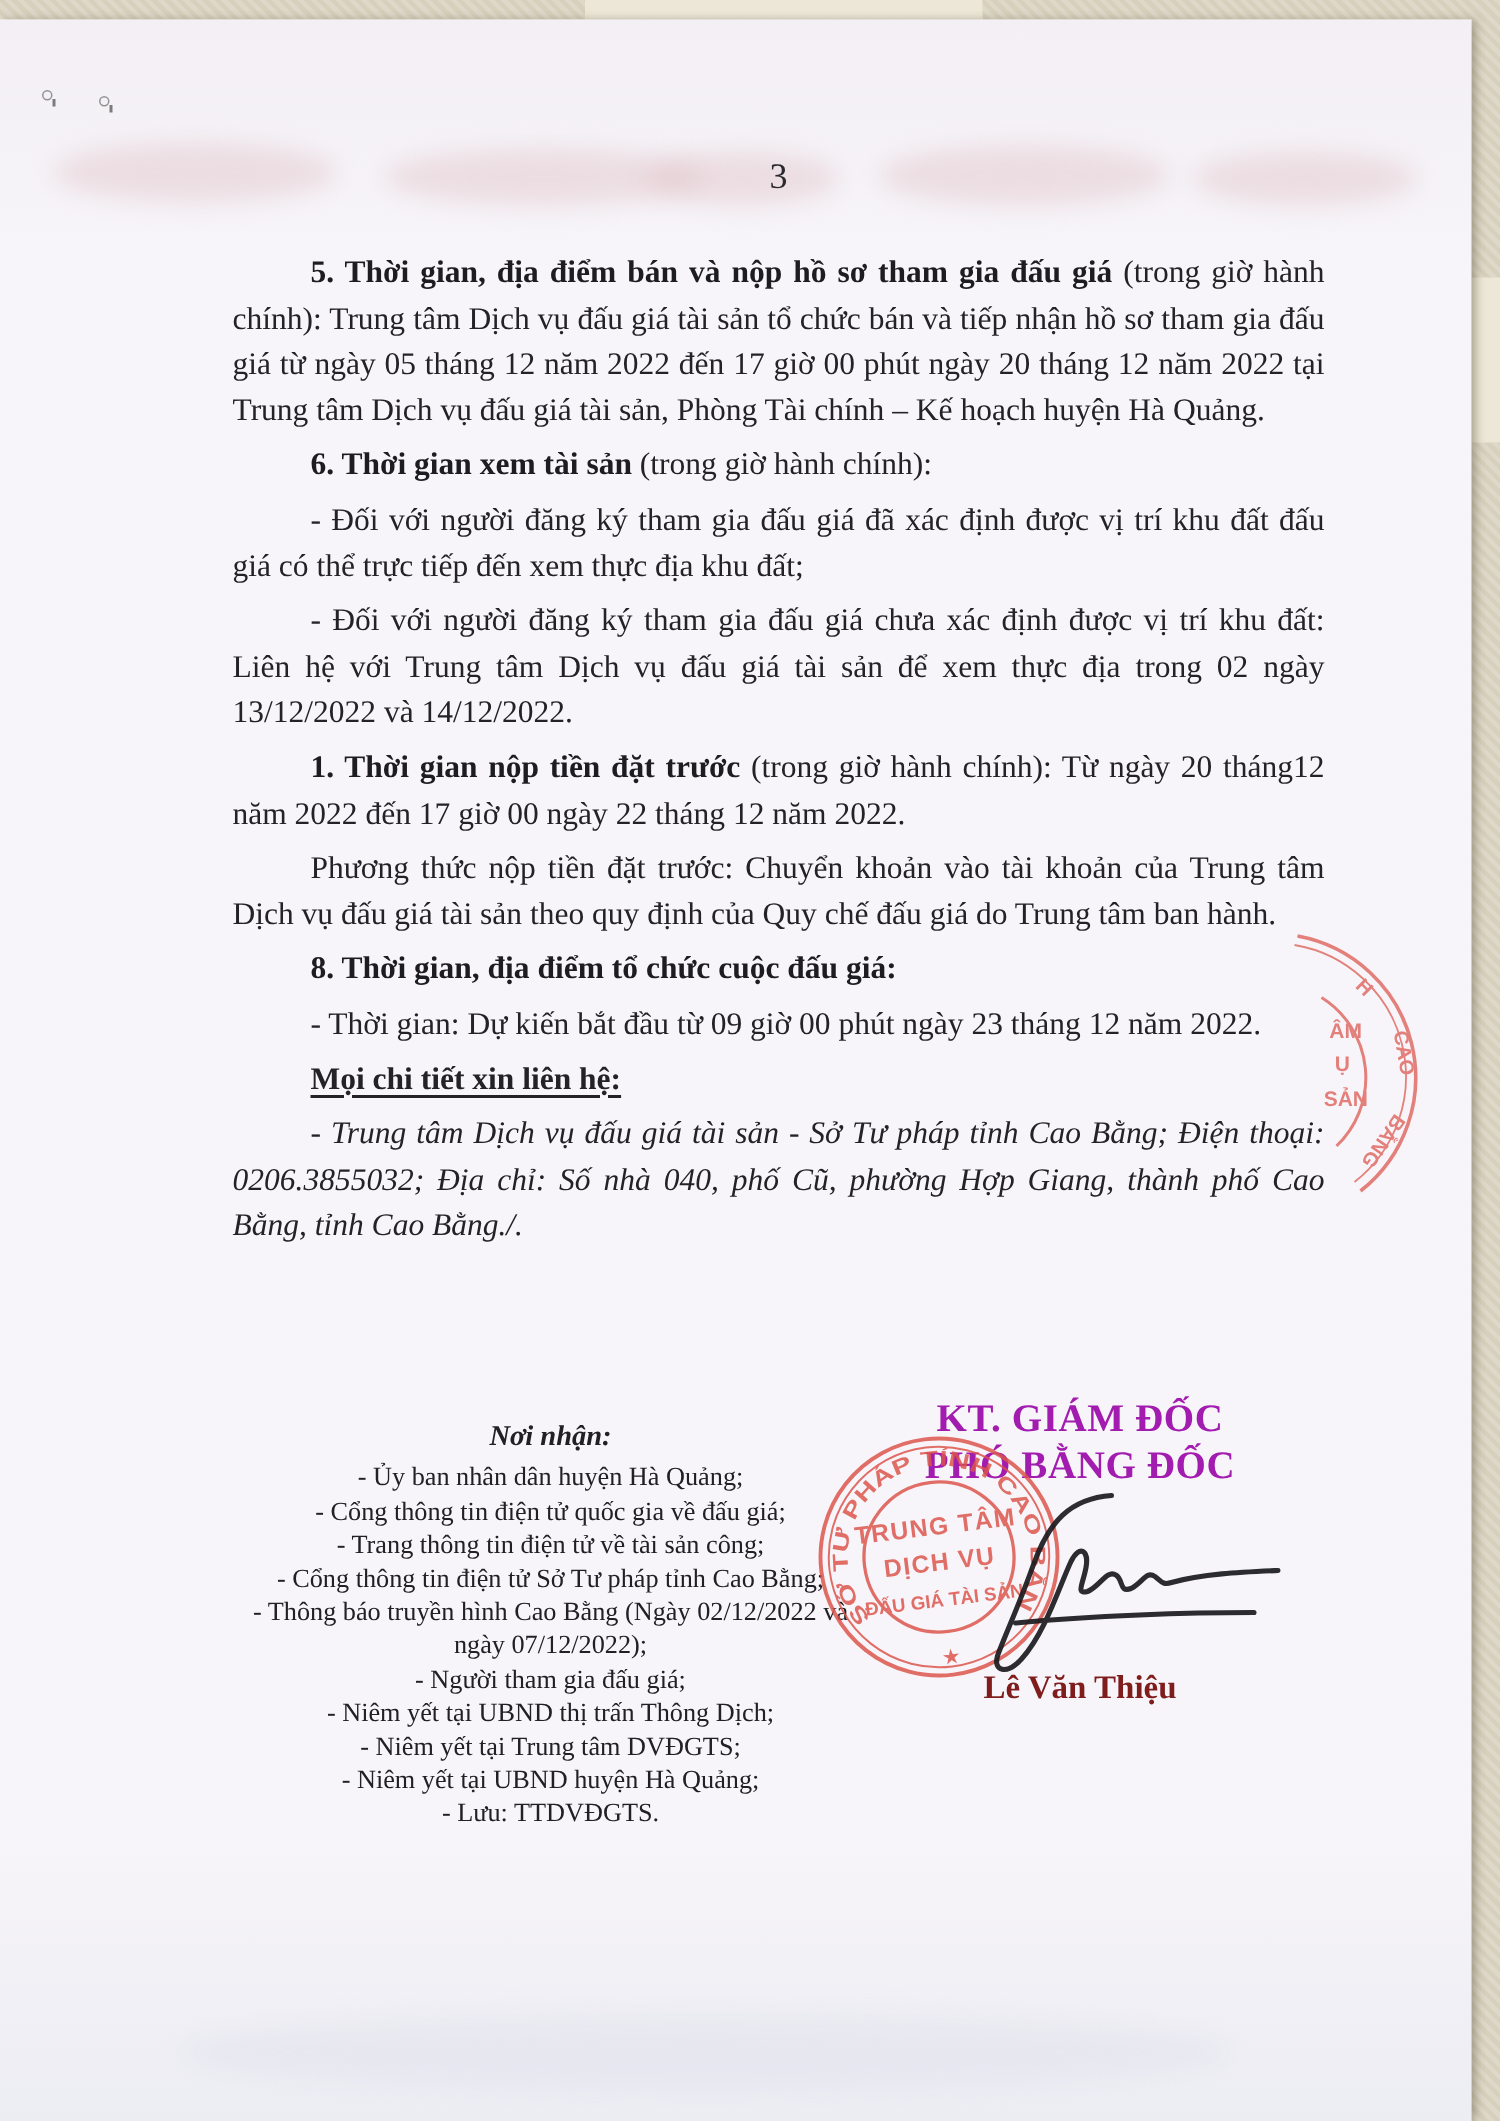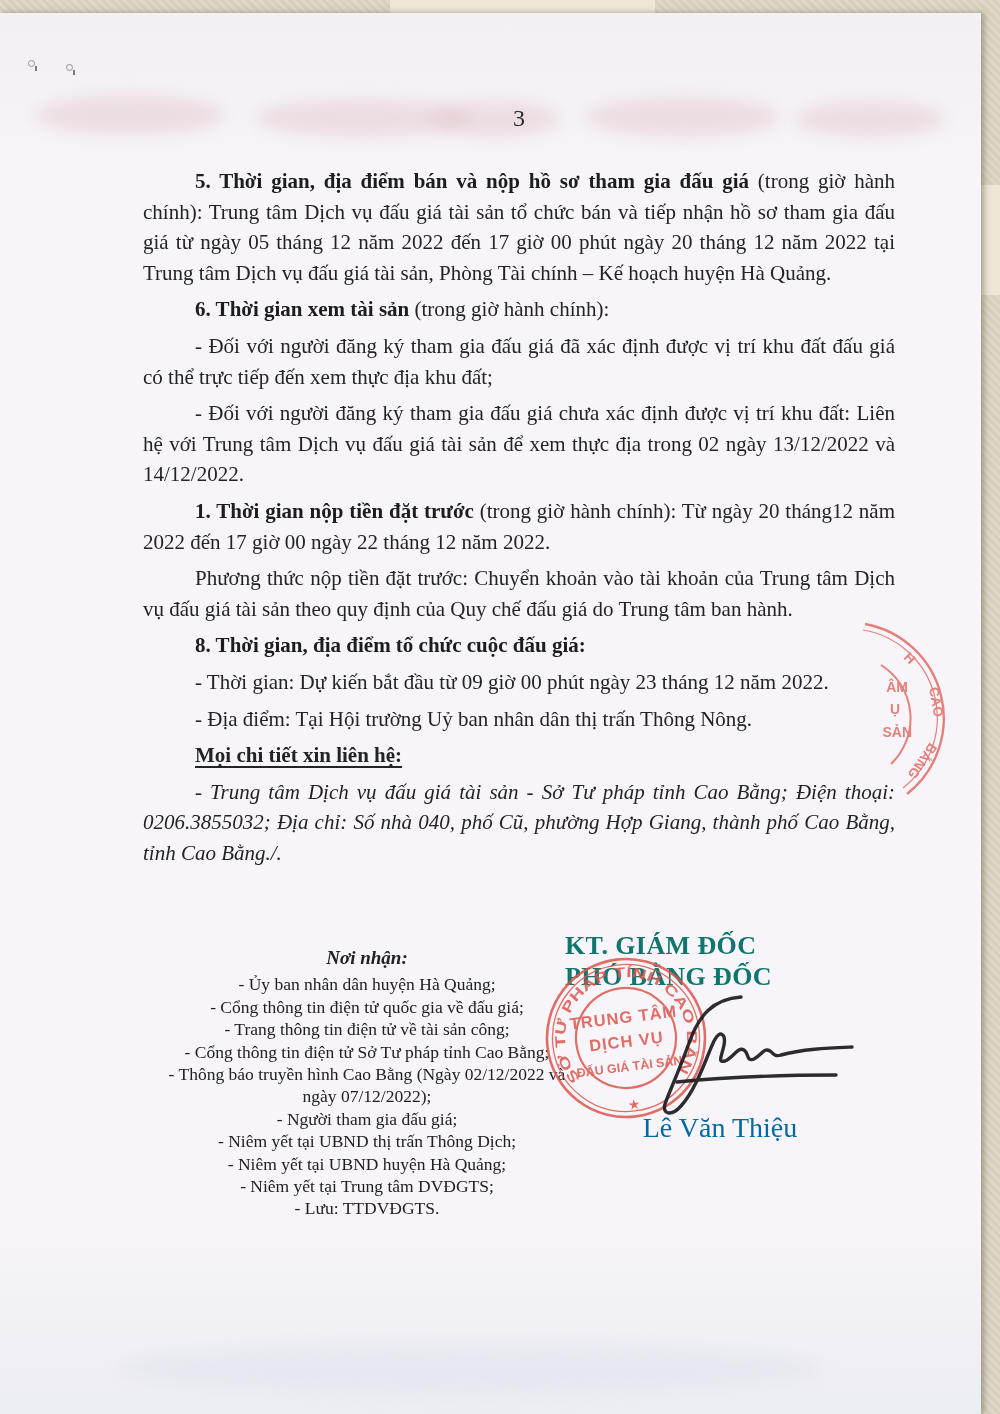--- a/index.html
+++ b/index.html
@@ -21,40 +21,40 @@
   .speck::after{content:"";position:absolute;left:6px;top:5px;width:2px;height:5px;background:#4a4a4a;}
 
   .page-number{
     position:absolute;left:143px;top:92px;width:752px;text-align:center;
     font-size:24px;color:#2a2a2e;
   }
   .content{
     position:absolute;left:143px;top:150px;width:752px;
     color:#232327;font-size:21px;line-height:30.6px;text-align:justify;
   }
-  .content p{margin:0 0 6px;text-indent:52px;}
+  .content p{margin:0 12px 6px;text-indent:52px;}
   .content p.sec{margin-top:3px;}
   .content b{color:#1c1c21;}
   .contact-head{font-weight:bold;margin:4px 0 8px;}
   .contact-head span{text-decoration:underline;text-decoration-thickness:2px;text-underline-offset:4px;}
   .contact{font-style:italic;}
 
   .recipients{
     position:absolute;left:151px;top:934px;width:432px;
     font-size:17.5px;line-height:22.4px;color:#202025;text-align:center;
   }
   .recipients .label{font-weight:bold;font-style:italic;font-size:19px;margin-bottom:4px;}
 
   .sig-title{
-    position:absolute;left:565px;top:930px;width:310px;text-align:left;
-    font-weight:bold;font-size:26px;line-height:31px;color:#0f766e;letter-spacing:.4px;
+    position:absolute;left:565px;top:930px;width:310px;text-align:center;
+    font-weight:bold;font-size:26px;line-height:31px;color:#a21caf;letter-spacing:.4px;
   }
   .sig-name{
     position:absolute;left:565px;top:1112px;width:310px;text-align:center;
-    font-weight:normal;font-size:28px;color:#0369a1;
+    font-weight:bold;font-size:22px;color:#7f1d1d;
   }
   svg.overlay{position:absolute;left:0;top:0;width:1000px;height:1414px;pointer-events:none;}
   .stamp-text{font-family:"Liberation Sans",sans-serif;font-weight:bold;}
 </style>
 </head>
 <body>
 
 <div class="strip-patch" style="left:390px;top:0;width:265px;height:13px;"></div>
 <div class="strip-patch" style="left:981px;top:185px;width:19px;height:110px;"></div>
 
@@ -74,36 +74,35 @@
 
   <div class="content">
     <p class="sec"><b>5. Thời gian, địa điểm bán và nộp hồ sơ tham gia đấu giá</b><span> (trong giờ hành chính): Trung tâm Dịch vụ đấu giá tài sản tổ chức bán và tiếp nhận hồ sơ tham gia đấu giá từ ngày 05 tháng 12 năm 2022 đến 17 giờ 00 phút ngày 20 tháng 12 năm 2022 tại Trung tâm Dịch vụ đấu giá tài sản, Phòng Tài chính – Kế hoạch huyện Hà Quảng.</span></p>
     <p class="sec"><b>6. Thời gian xem tài sản</b><span> (trong giờ hành chính):</span></p>
     <p>- Đối với người đăng ký tham gia đấu giá đã xác định được vị trí khu đất đấu giá có thể trực tiếp đến xem thực địa khu đất;</p>
     <p>- Đối với người đăng ký tham gia đấu giá chưa xác định được vị trí khu đất: Liên hệ với Trung tâm Dịch vụ đấu giá tài sản để xem thực địa trong 02 ngày 13/12/2022 và 14/12/2022.</p>
     <p class="sec"><b>1. Thời gian nộp tiền đặt trước</b><span> (trong giờ hành chính): Từ ngày 20 tháng12 năm 2022 đến 17 giờ 00 ngày 22 tháng 12 năm 2022.</span></p>
     <p>Phương thức nộp tiền đặt trước: Chuyển khoản vào tài khoản của Trung tâm Dịch vụ đấu giá tài sản theo quy định của Quy chế đấu giá do Trung tâm ban hành.</p>
     <p class="sec"><b>8. Thời gian, địa điểm tổ chức cuộc đấu giá:</b></p>
     <p>- Thời gian: Dự kiến bắt đầu từ 09 giờ 00 phút ngày 23 tháng 12 năm 2022.</p>
-    <p>- Địa điểm: Tại Hội trường Uỷ ban nhân dân thị trấn Thông Nông.</p>
     <p class="contact-head"><span>Mọi chi tiết xin liên hệ:</span></p>
     <p class="contact">- Trung tâm Dịch vụ đấu giá tài sản - Sở Tư pháp tỉnh Cao Bằng; Điện thoại: 0206.3855032; Địa chỉ: Số nhà 040, phố Cũ, phường Hợp Giang, thành phố Cao Bằng, tỉnh Cao Bằng./.</p>
   </div>
 
   <div class="recipients">
     <div class="label">Nơi nhận:</div>
     <div class="item">- Ủy ban nhân dân huyện Hà Quảng;</div>
     <div class="item">- Cổng thông tin điện tử quốc gia về đấu giá;</div>
     <div class="item">- Trang thông tin điện tử về tài sản công;</div>
     <div class="item">- Cổng thông tin điện tử Sở Tư pháp tỉnh Cao Bằng;</div>
     <div class="item">- Thông báo truyền hình Cao Bằng (Ngày 02/12/2022 và ngày 07/12/2022);</div>
     <div class="item">- Người tham gia đấu giá;</div>
     <div class="item">- Niêm yết tại UBND thị trấn Thông Dịch;</div>
+    <div class="item">- Niêm yết tại Trung tâm DVĐGTS;</div>
     <div class="item">- Niêm yết tại UBND huyện Hà Quảng;</div>
-    <div class="item">- Niêm yết tại Trung tâm DVĐGTS;</div>
     <div class="item">- Lưu: TTDVĐGTS.</div>
   </div>
 </div>
 
 <div class="sig-title">
   <div>KT. GIÁM ĐỐC</div>
   <div>PHÓ BẰNG ĐỐC</div>
 </div>
 <div class="sig-name">Lê Văn Thiệu</div>
 

